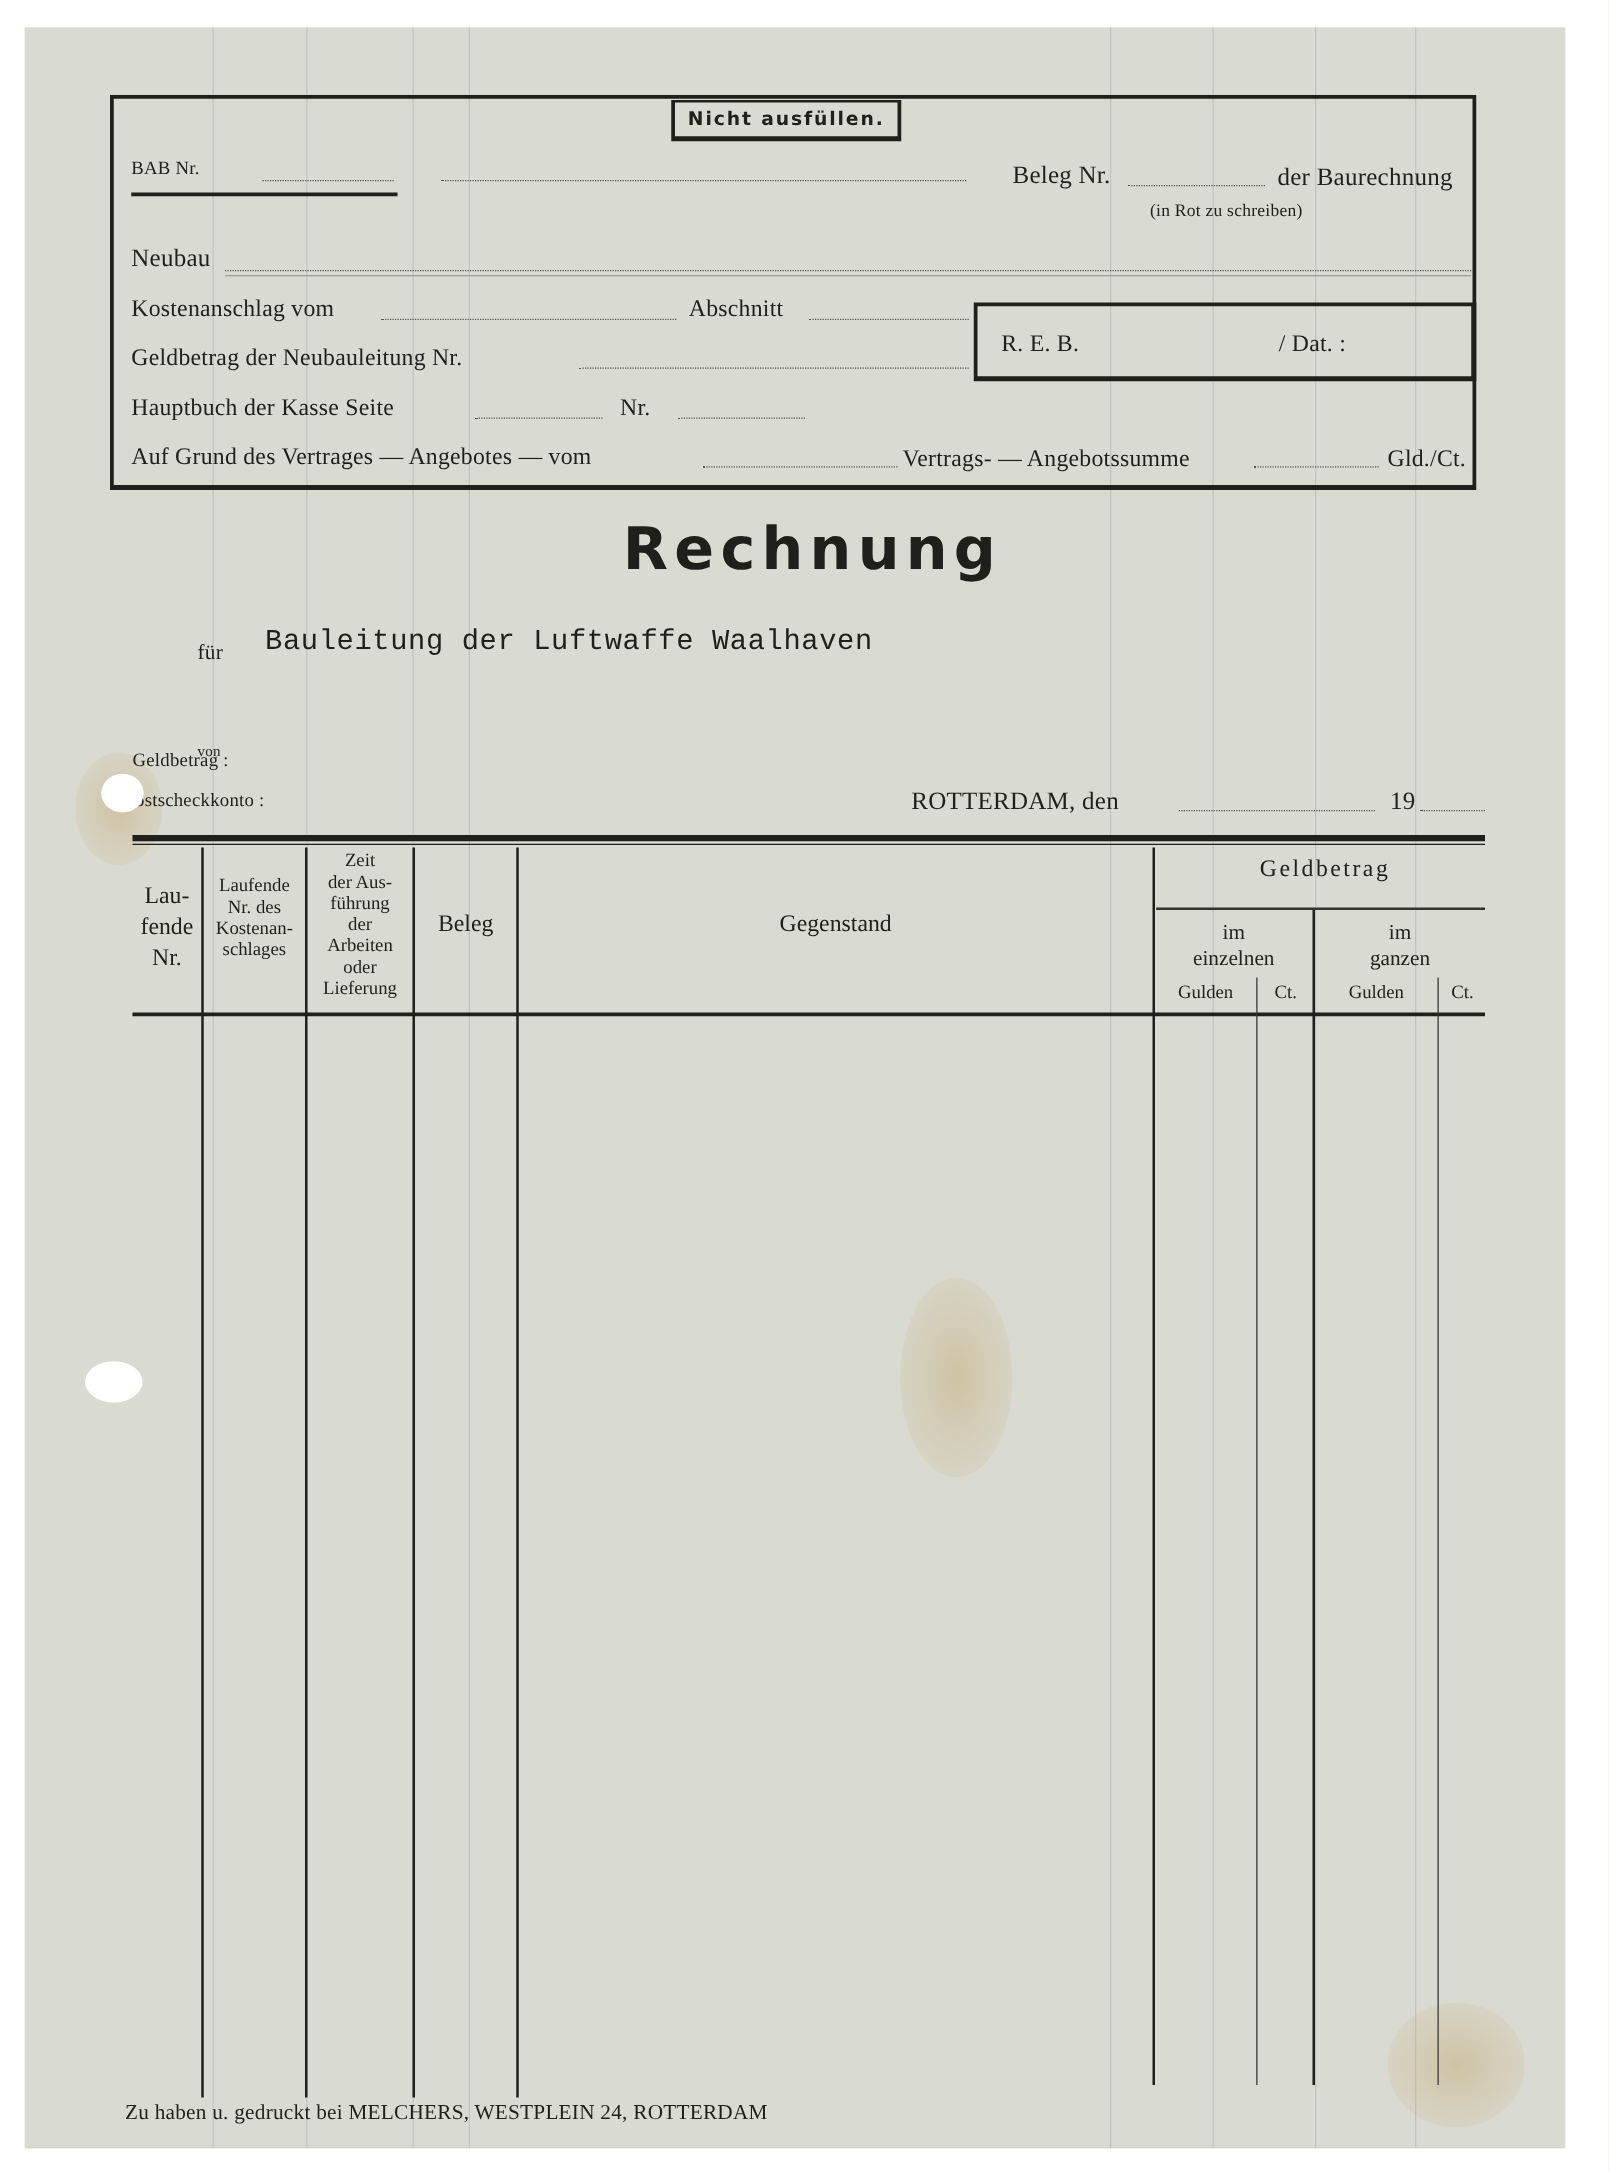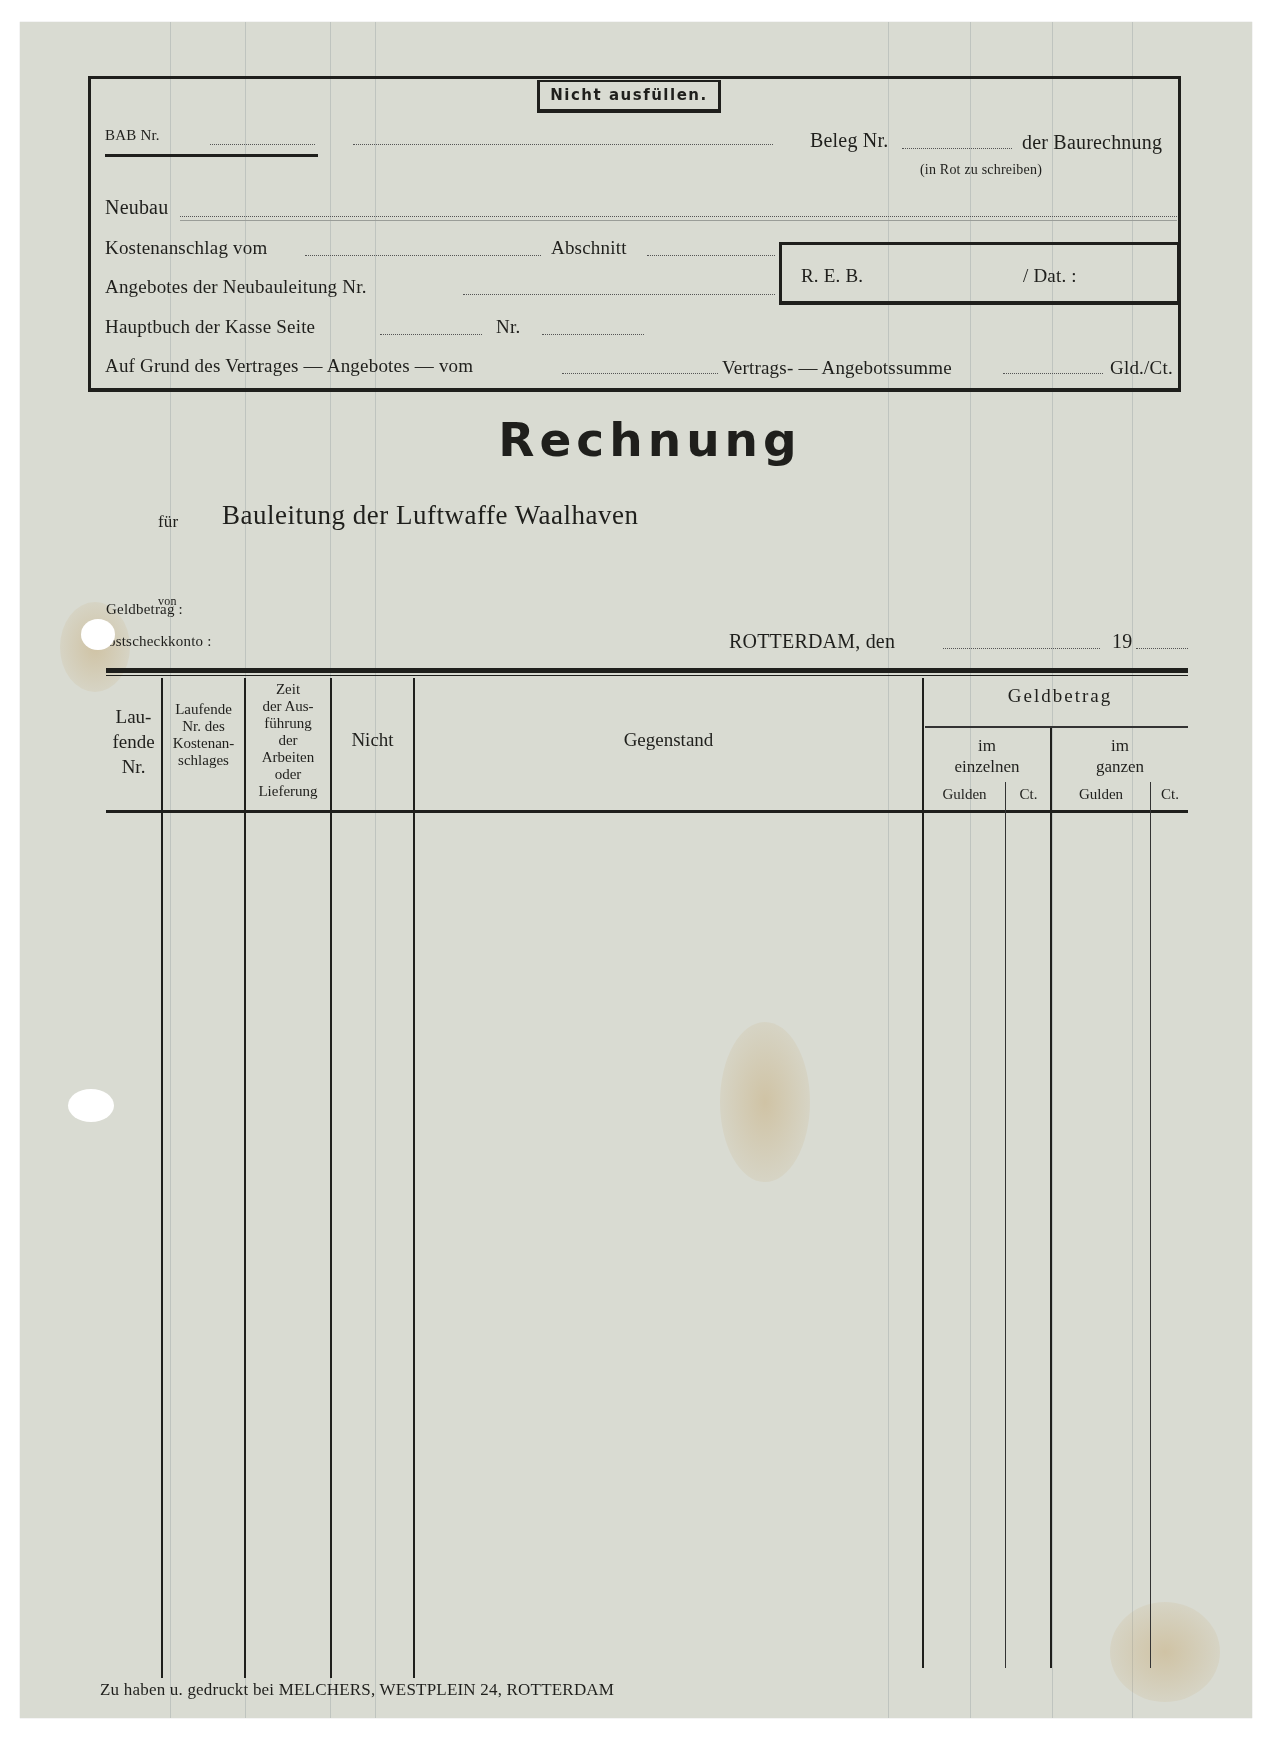--- a/index.html
+++ b/index.html
@@ -55,42 +55,42 @@
 
 <div class="lbl" style="left:105px;top:196px;font-size:20px">Neubau</div>
 <div class="dots" style="left:180px;top:216px;width:997px"></div>
 <div class="hl" style="left:180px;top:220px;width:997px;border-top:1px solid #9a9d98"></div>
 
 <div class="lbl" style="left:105px;top:237px">Kostenanschlag vom</div>
 <div class="dots" style="left:305px;top:255px;width:236px"></div>
 <div class="lbl" style="left:551px;top:237px">Abschnitt</div>
 <div class="dots" style="left:647px;top:255px;width:128px"></div>
 
-<div class="lbl" style="left:105px;top:276px">Angebotes der Neubauleitung Nr.</div>
+<div class="lbl" style="left:105px;top:276px">Geldbetrag der Neubauleitung Nr.</div>
 <div class="dots" style="left:463px;top:294px;width:312px"></div>
 
 <div class="box" style="left:779px;top:242px;width:402px;height:63px;border-width:3px 4px 4px 3px"></div>
 <div class="lbl" style="left:801px;top:265px">R. E. B.</div>
 <div class="lbl" style="left:1023px;top:265px">/ Dat. :</div>
 
 <div class="lbl" style="left:105px;top:316px">Hauptbuch der Kasse Seite</div>
 <div class="dots" style="left:380px;top:334px;width:102px"></div>
 <div class="lbl" style="left:496px;top:316px">Nr.</div>
 <div class="dots" style="left:542px;top:334px;width:102px"></div>
 
 <div class="lbl" style="left:105px;top:355px">Auf Grund des Vertrages — Angebotes — vom</div>
 <div class="dots" style="left:562px;top:373px;width:156px"></div>
 <div class="lbl" style="left:722px;top:357px">Vertrags- — Angebotssumme</div>
 <div class="dots" style="left:1003px;top:373px;width:100px"></div>
 <div class="lbl" style="left:1110px;top:357px">Gld./Ct.</div>
 
 <div class="abs" style="left:0;width:1300px;top:412px;text-align:center;font-family:'DejaVu Sans',sans-serif;font-weight:bold;font-size:47px;letter-spacing:5px">Rechnung</div>
 
 <div class="lbl" style="left:158px;top:512px;font-size:17px">für</div>
-<div class="lbl" style="left:222px;top:500px;font-size:27px;font-family:Liberation Serif, serif;letter-spacing:.5px">Bauleitung der Luftwaffe Waalhaven</div>
+<div class="lbl" style="left:212px;top:500px;font-size:23px;font-family:Liberation Mono, monospace;letter-spacing:.5px">Bauleitung der Luftwaffe Waalhaven</div>
 
 <div class="lbl" style="left:158px;top:594px;font-size:12px">von</div>
 <div class="lbl" style="left:106px;top:601px;font-size:15px">Geldbetrag :</div>
 <div class="lbl" style="left:108px;top:633px;font-size:15px">ostscheckkonto :</div>
 
 <div class="lbl" style="left:729px;top:630px;font-size:20px">ROTTERDAM, den</div>
 <div class="dots" style="left:943px;top:648px;width:157px"></div>
 <div class="lbl" style="left:1112px;top:630px;font-size:20px">19</div>
 <div class="dots" style="left:1136px;top:648px;width:52px"></div>
 
@@ -115,21 +115,21 @@
 Nr. des
 Kostenan-
 schlages</div>
 <div class="hdr" style="left:246px;width:84px;top:681px;white-space:pre">Zeit
 der Aus-
 führung
 der
 Arbeiten
 oder
 Lieferung</div>
-<div class="hdr" style="left:332px;width:81px;top:731px;font-size:19px">Nicht</div>
+<div class="hdr" style="left:332px;width:81px;top:731px;font-size:19px">Beleg</div>
 <div class="hdr" style="left:415px;width:507px;top:731px;font-size:19px">Gegenstand</div>
 
 <div class="hdr" style="left:928px;width:264px;top:687px;font-size:19px;letter-spacing:2px;font-family:Liberation Serif, serif">Geldbetrag</div>
 <div class="hdr" style="left:924px;width:126px;top:735px;font-size:17px;line-height:21px;white-space:pre">im
 einzelnen</div>
 <div class="hdr" style="left:1052px;width:136px;top:735px;font-size:17px;line-height:21px;white-space:pre">im
 ganzen</div>
 <div class="hdr" style="left:924px;width:81px;top:786px">Gulden</div>
 <div class="hdr" style="left:1007px;width:43px;top:786px">Ct.</div>
 <div class="hdr" style="left:1052px;width:98px;top:786px">Gulden</div>

